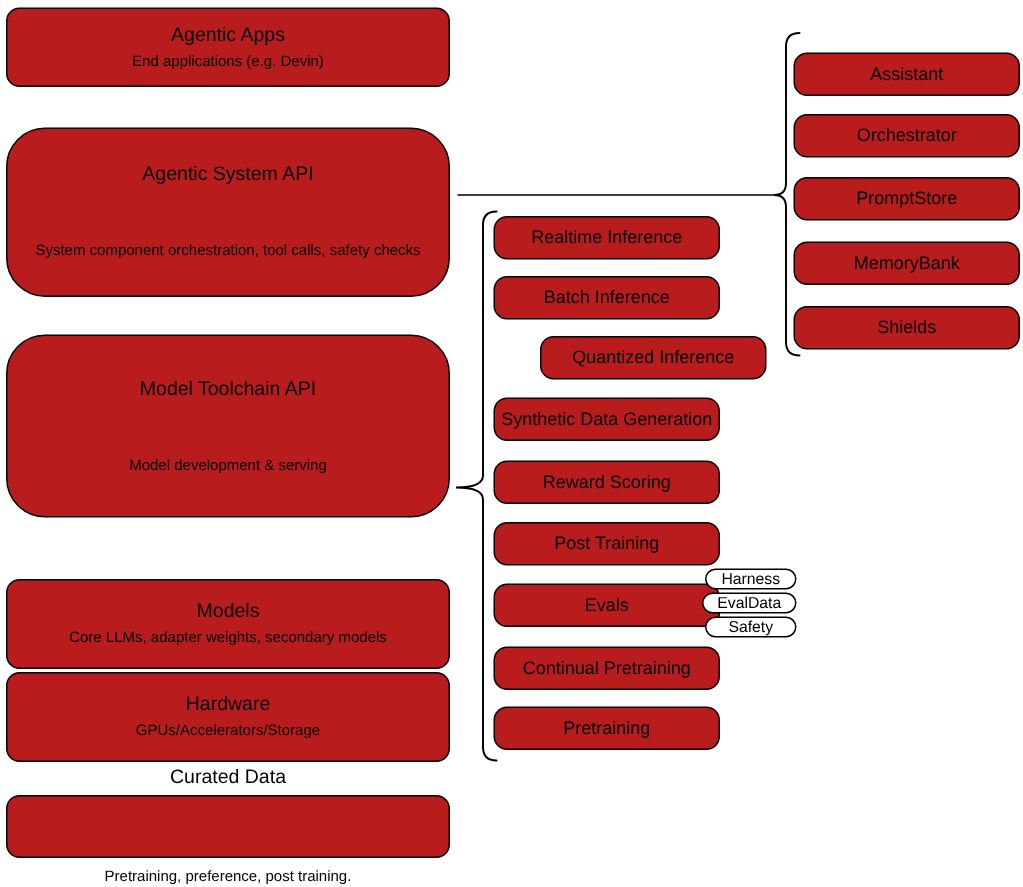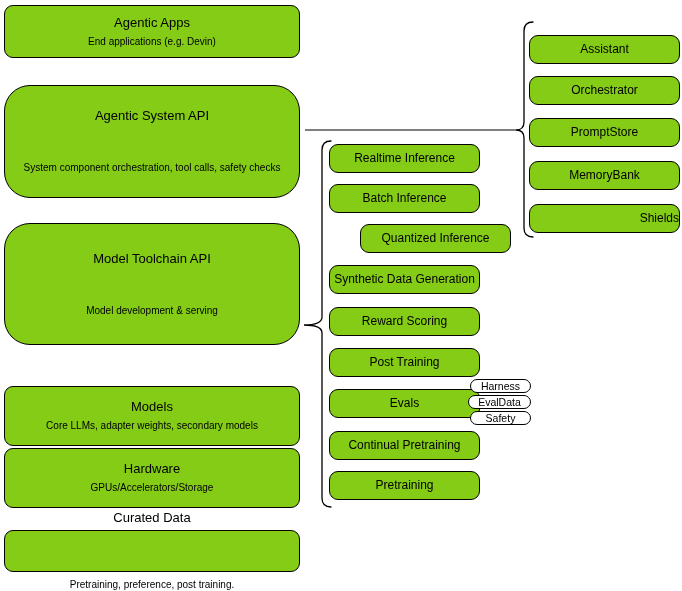--- a/index.html
+++ b/index.html
@@ -2,21 +2,21 @@
 <html><head>
 <meta charset="utf-8">
 <style>
   html,body{margin:0;padding:0;background:#fff;}
   .canvas{
     position:relative;width:682px;height:591px;background:#ffffff;
     font-family:"Liberation Sans",sans-serif;color:#000;overflow:hidden;
   }
   .connectors{position:absolute;left:0;top:0;width:682px;height:591px;z-index:1;}
   .node{
-    position:absolute;box-sizing:border-box;background:#84cc16;border:1.5px solid #000;
+    position:absolute;box-sizing:border-box;background:#b91c1c;border:1.5px solid #000;
     display:flex;flex-direction:column;align-items:center;justify-content:center;
     text-align:center;z-index:2;line-height:1.15;
   }
   .leftcol{left:4px;width:296px;}
   .r8{border-radius:9px;}
   .r24{border-radius:26px;gap:33px;}
   .title{font-size:13px;white-space:nowrap;}
   .sub{font-size:10px;margin-top:5px;white-space:nowrap;}
   .midcol{left:329px;width:151px;height:29px;border-radius:9px;font-size:12px;white-space:nowrap;}
   .rightcol{left:529px;width:151px;height:29px;border-radius:9px;font-size:12px;white-space:nowrap;}
@@ -111,17 +111,17 @@
   </div>
   <div class="node rightcol" style="top:76px;">
     <span>Orchestrator</span>
   </div>
   <div class="node rightcol" style="top:118px;">
     <span>PromptStore</span>
   </div>
   <div class="node rightcol" style="top:161px;">
     <span>MemoryBank</span>
   </div>
-  <div class="node rightcol" style="top:204px;align-items:flex-end;">
+  <div class="node rightcol" style="top:204px;">
     <span>Shields</span>
   </div>
 
 </div>
 
 </body></html>

